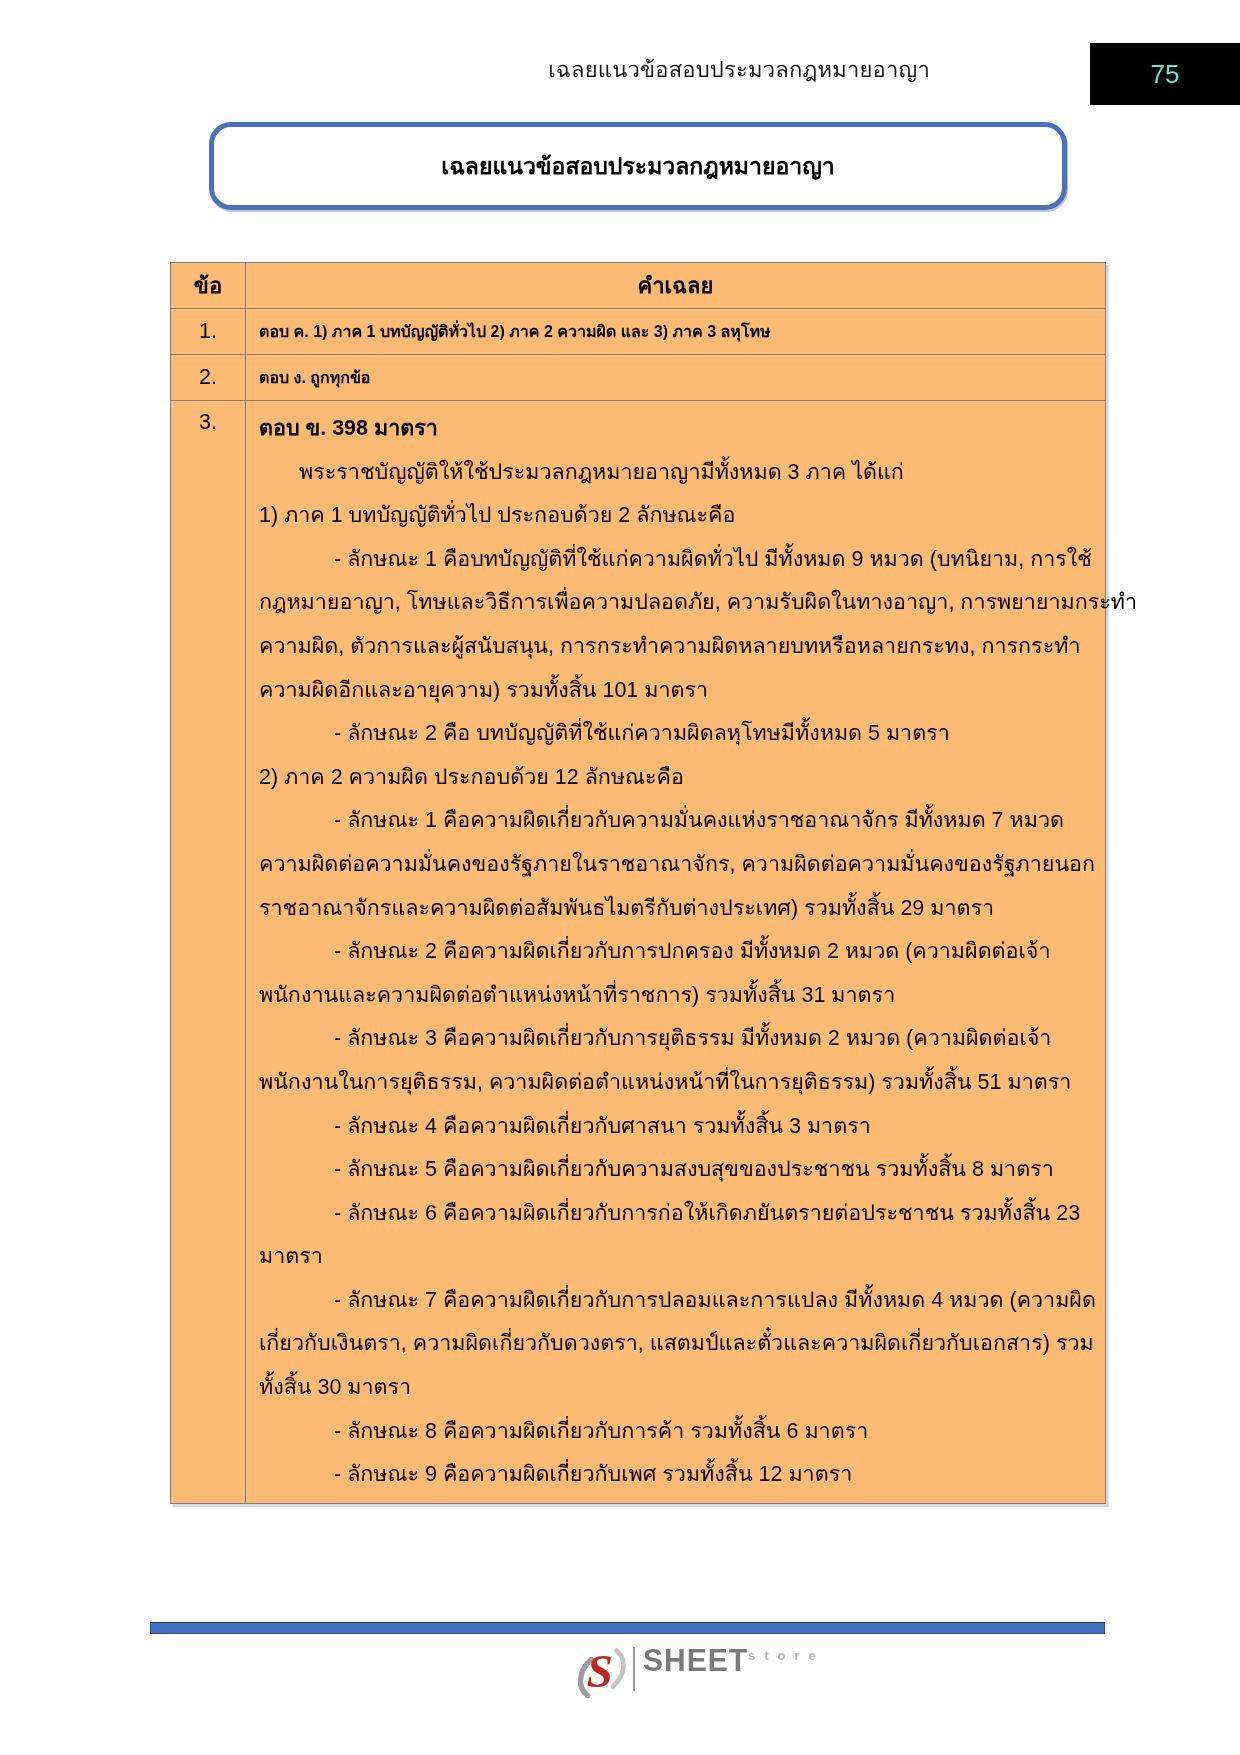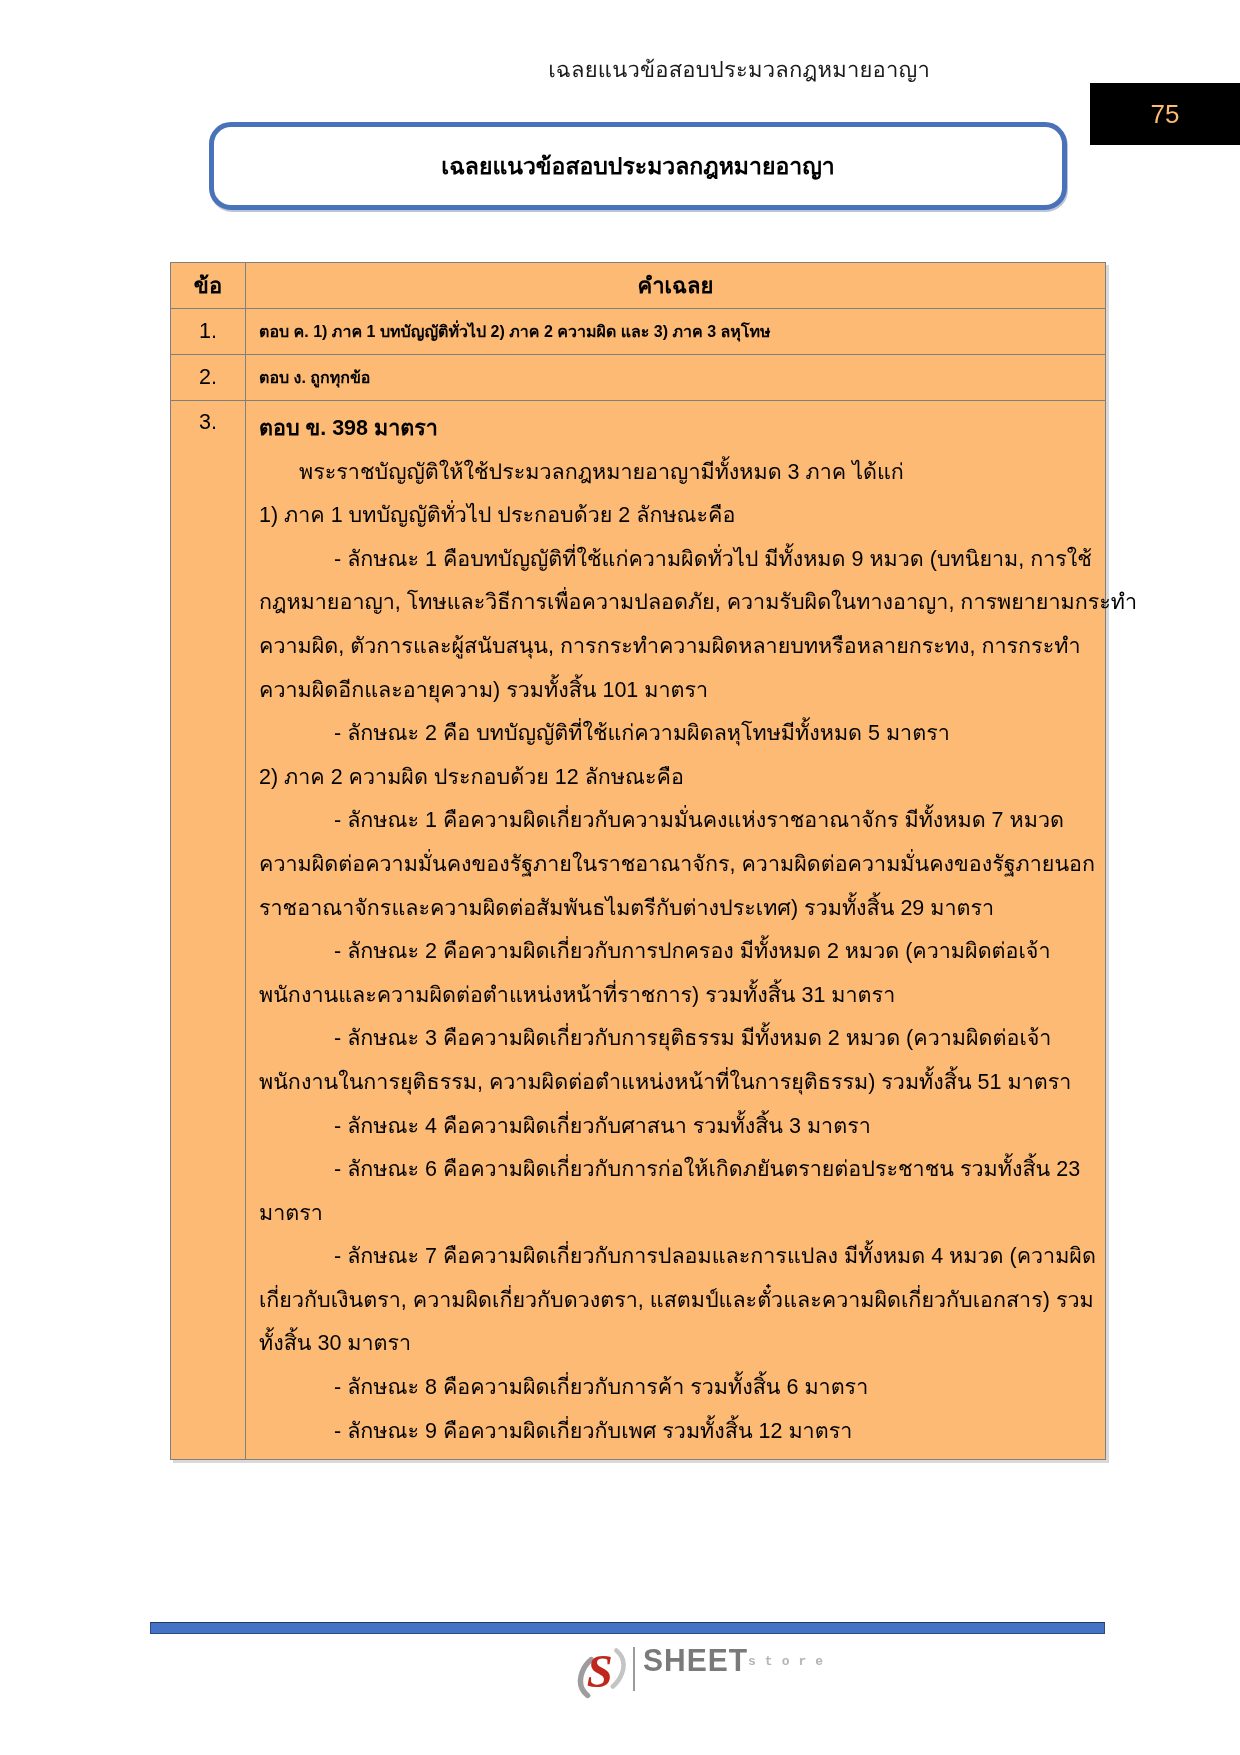--- a/index.html
+++ b/index.html
@@ -8,23 +8,22 @@
     font-family:"Liberation Sans", sans-serif; color:#000; overflow:hidden;
   }
 
   
   .running-head {
     position:absolute; top:52px; right:310px; font-size:22px; color:#1a1a1a;
     letter-spacing:0.2px;
   }
   .page-number-box {
     position:absolute; top:43px; left:1090px; width:150px; height:62px;
-    background:#000000; color:#fdba74; display:flex; align-items:center; justify-content:center;
+    background:#000000; color:#5eead4; display:flex; align-items:center; justify-content:center;
     font-size:26px;
-    margin-top:40px;
   }
 
   
   .title-box {
     position:absolute; left:209px; top:122px; width:858px; height:88px;
     border:5px solid #4a72b8; border-radius:22px; box-sizing:border-box;
     display:flex; align-items:center; justify-content:center;
     box-shadow:1px 2px 0 rgba(60,90,150,0.35);
     background:#ffffff;
   }
@@ -68,21 +67,21 @@
     display:flex; align-items:flex-start;
   }
   .brand-emblem { width:54px; height:56px; }
   .brand-divider { width:2px; height:44px; background:#9a9a9a; margin:2px 8px 0 4px; }
   .brand-textcol { display:flex; flex-direction:row; }
   .brand-name {
     font-size:30px; font-weight:bold; color:#7a7a7a; letter-spacing:1px; line-height:30px;
     transform:scaleY(1.05); transform-origin:top left;
   }
   .brand-sub {
-    font-size:13px; color:#b5b5b5; letter-spacing:9px; margin-top:9px; font-weight:bold;font-family:Liberation Mono, monospace;
+    font-size:13px; color:#b5b5b5; letter-spacing:9px; margin-top:3px; font-weight:bold;
   }
 </style>
 </head>
 <body>
 
 <div class="page">
 
   <div class="running-head">เฉลยแนวข้อสอบประมวลกฎหมายอาญา</div>
   <div class="page-number-box">
     <span>75</span>
@@ -123,20 +122,21 @@
             <div class="tline d">- ลักษณะ 2 คือ บทบัญญัติที่ใช้แก่ความผิดลหุโทษมีทั้งหมด 5 มาตรา</div>
             <div class="tline">2) ภาค 2 ความผิด ประกอบด้วย 12 ลักษณะคือ</div>
             <div class="tline d">- ลักษณะ 1 คือความผิดเกี่ยวกับความมั่นคงแห่งราชอาณาจักร มีทั้งหมด 7 หมวด</div>
             <div class="tline">ความผิดต่อความมั่นคงของรัฐภายในราชอาณาจักร, ความผิดต่อความมั่นคงของรัฐภายนอก</div>
             <div class="tline">ราชอาณาจักรและความผิดต่อสัมพันธไมตรีกับต่างประเทศ) รวมทั้งสิ้น 29 มาตรา</div>
             <div class="tline d">- ลักษณะ 2 คือความผิดเกี่ยวกับการปกครอง มีทั้งหมด 2 หมวด (ความผิดต่อเจ้า</div>
             <div class="tline">พนักงานและความผิดต่อตำแหน่งหน้าที่ราชการ) รวมทั้งสิ้น 31 มาตรา</div>
             <div class="tline d">- ลักษณะ 3 คือความผิดเกี่ยวกับการยุติธรรม มีทั้งหมด 2 หมวด (ความผิดต่อเจ้า</div>
             <div class="tline">พนักงานในการยุติธรรม, ความผิดต่อตำแหน่งหน้าที่ในการยุติธรรม) รวมทั้งสิ้น 51 มาตรา</div>
             <div class="tline d">- ลักษณะ 4 คือความผิดเกี่ยวกับศาสนา รวมทั้งสิ้น 3 มาตรา</div>
+            <div class="tline d">- ลักษณะ 5 คือความผิดเกี่ยวกับความสงบสุขของประชาชน รวมทั้งสิ้น 8 มาตรา</div>
             <div class="tline d">- ลักษณะ 6 คือความผิดเกี่ยวกับการก่อให้เกิดภยันตรายต่อประชาชน รวมทั้งสิ้น 23</div>
             <div class="tline">มาตรา</div>
             <div class="tline d">- ลักษณะ 7 คือความผิดเกี่ยวกับการปลอมและการแปลง มีทั้งหมด 4 หมวด (ความผิด</div>
             <div class="tline">เกี่ยวกับเงินตรา, ความผิดเกี่ยวกับดวงตรา, แสตมป์และตั๋วและความผิดเกี่ยวกับเอกสาร) รวม</div>
             <div class="tline">ทั้งสิ้น 30 มาตรา</div>
             <div class="tline d">- ลักษณะ 8 คือความผิดเกี่ยวกับการค้า รวมทั้งสิ้น 6 มาตรา</div>
             <div class="tline d">- ลักษณะ 9 คือความผิดเกี่ยวกับเพศ รวมทั้งสิ้น 12 มาตรา</div>
           </div>
       </div>
     </div>

